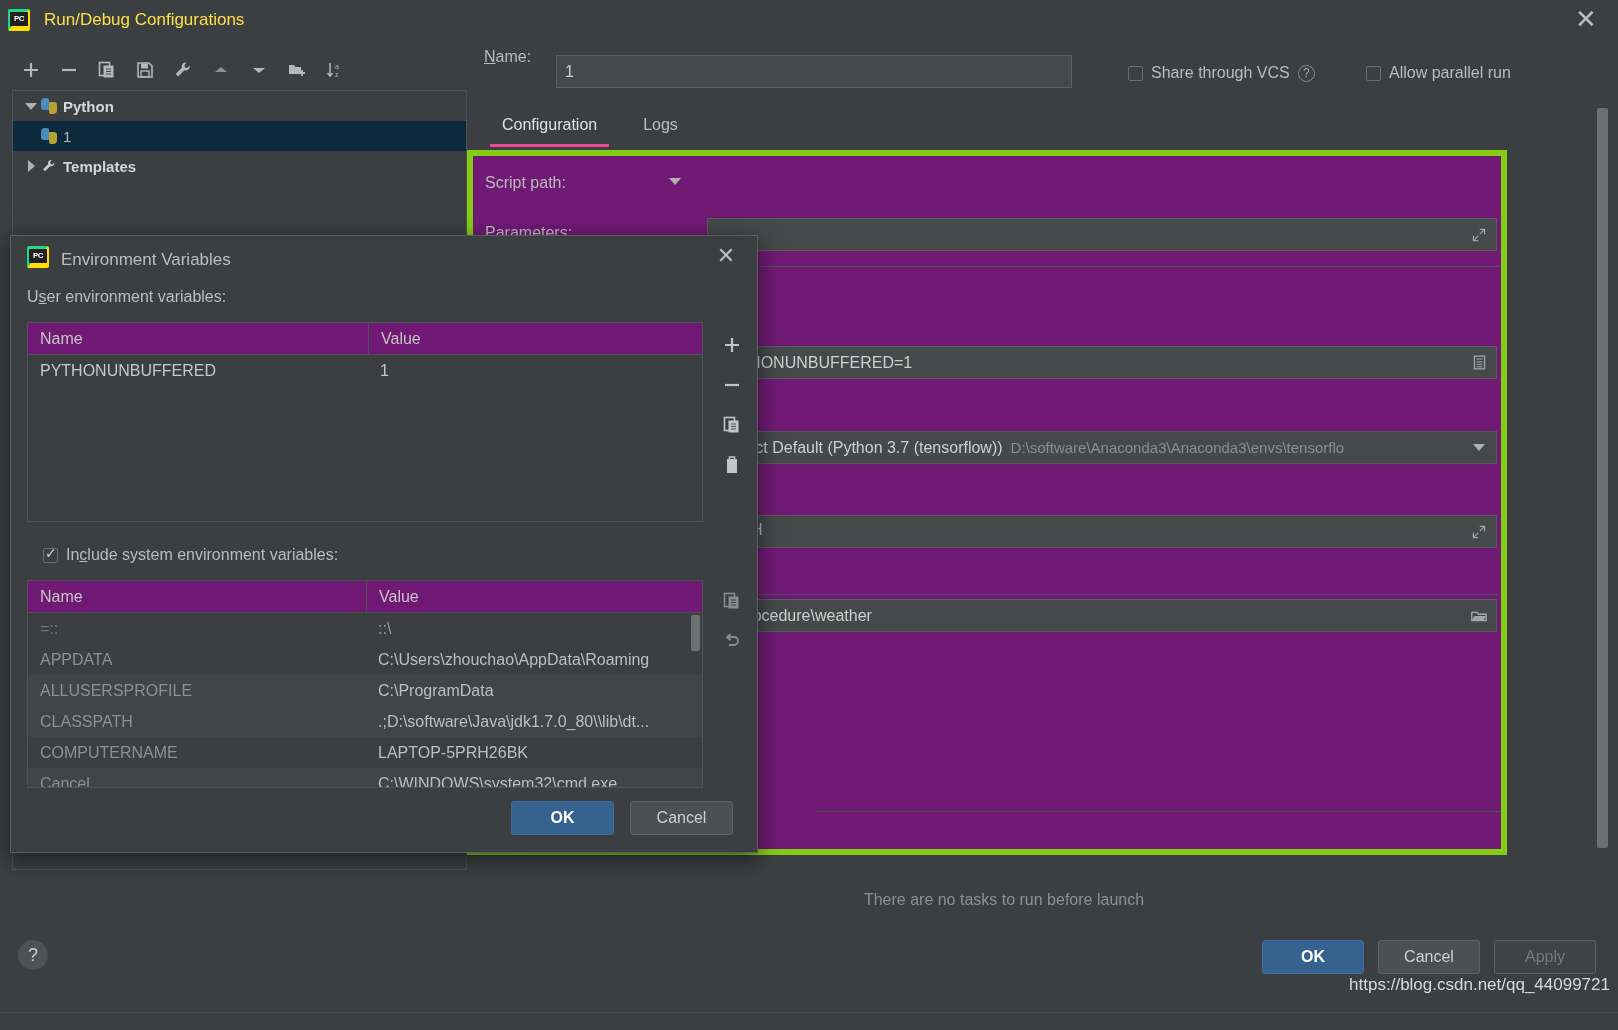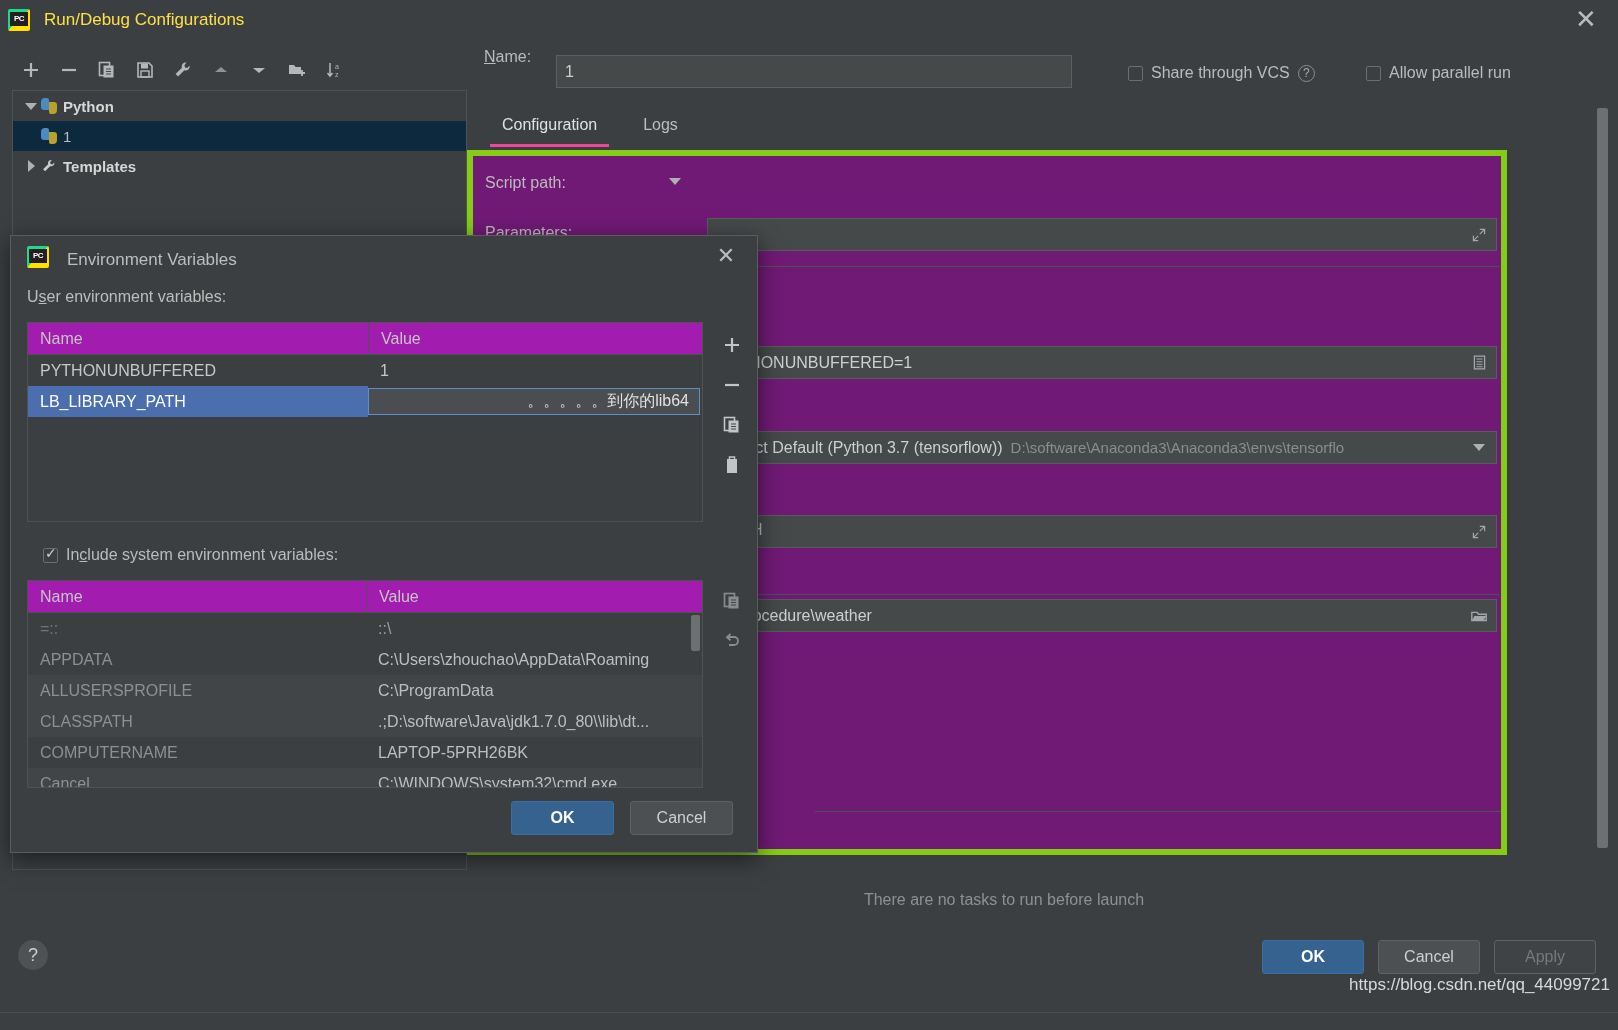--- a/index.html
+++ b/index.html
@@ -146,33 +146,33 @@
     position: absolute; left: 0; bottom: 0; width: 1618px; height: 18px;
     background: #3c3f41; border-top: 1px solid #4a4d4f; overflow: hidden;
   }
 
   
   .modal {
     position: absolute; left: 10px; top: 235px; width: 748px; height: 618px;
     background: #3c3f41; border: 1px solid #5a5d5f;
     box-shadow: 0 6px 22px rgba(0,0,0,0.55);
   }
-  .modal-title { position: absolute; left: 50px; top: 14px; font-size: 17px; color: #bdbdbd; margin-left: 6px; }
+  .modal-title { position: absolute; left: 50px; top: 14px; font-size: 17px; color: #bdbdbd; }
   .modal-logo { position: absolute; left: 16px; top: 10px; }
   .modal-close {
     position: absolute; right: 18px; top: 8px; width: 26px; height: 26px;
     color: #bbb; font-size: 22px; line-height: 24px; text-align: center; cursor: pointer;
   }
   .modal-sublabel { position: absolute; left: 16px; top: 52px; font-size: 16px; color: #bdbdbd; }
   .modal-sublabel u { text-decoration: underline; }
 
   .tbl {
     position: absolute; border: 1px solid #4e5254; background: #3c3f41; overflow: hidden;
   }
-  .tbl-head { display: flex; height: 32px; background: #a21caf; border-bottom: 1px solid #4e5254; }
+  .tbl-head { display: flex; height: 32px; background: #701a75; border-bottom: 1px solid #4e5254; }
   .th { font-size: 16px; color: #c5c5c5; display: flex; align-items: center; padding-left: 12px; }
   .th.col2 { border-left: 1px solid #4e5254; }
   .trow { display: flex; height: 31px; font-size: 16px; }
   .td { display: flex; align-items: center; padding-left: 12px; overflow: hidden; white-space: nowrap; }
   .trow.alt { background: #414547; }
   .trow.sel-name .td.c1 { background: #4b6eaf; color: #ffffff; }
   .cell-edit {
     background: #4a4e50; border: 1px solid #5f8ec4; height: 27px;
     margin: 2px 2px 2px 0; display: flex; align-items: center; justify-content: flex-end;
     padding-right: 10px; color: #e0e0e0; width: 100%;
@@ -412,26 +412,20 @@
 
     <div class="tbl" style="left:16px; top:86px; width:676px; height:200px;">
       <div class="tbl-head">
         <div class="th" style="width:340px;">Name</div>
         <div class="th col2" style="width:334px;">Value</div>
       </div>
       <div class="trow">
         <div class="td c1" style="width:340px; color:#c7c7c7;">PYTHONUNBUFFERED</div>
         <div class="td c2" style="width:334px; color:#c7c7c7;">1</div>
       </div>
-      <div class="trow sel-name">
-        <div class="td c1" style="width:340px;">LB_LIBRARY_PATH</div>
-        <div class="td c2" style="width:334px; padding-left:0;">
-          <div class="cell-edit">。。。。。到你的lib64</div>
-        </div>
-      </div>
     </div>
 
     <div class="side-btns" style="left:704px; top:92px;">
       <div class="side-btn">
         <svg width="20" height="20" viewBox="0 0 20 20">
             <path d="M10 3v14M3 10h14" stroke="#c2c4c5" stroke-width="2.2"></path>
           </svg>
       </div>
       <div class="side-btn">
         <svg width="20" height="20" viewBox="0 0 20 20">

